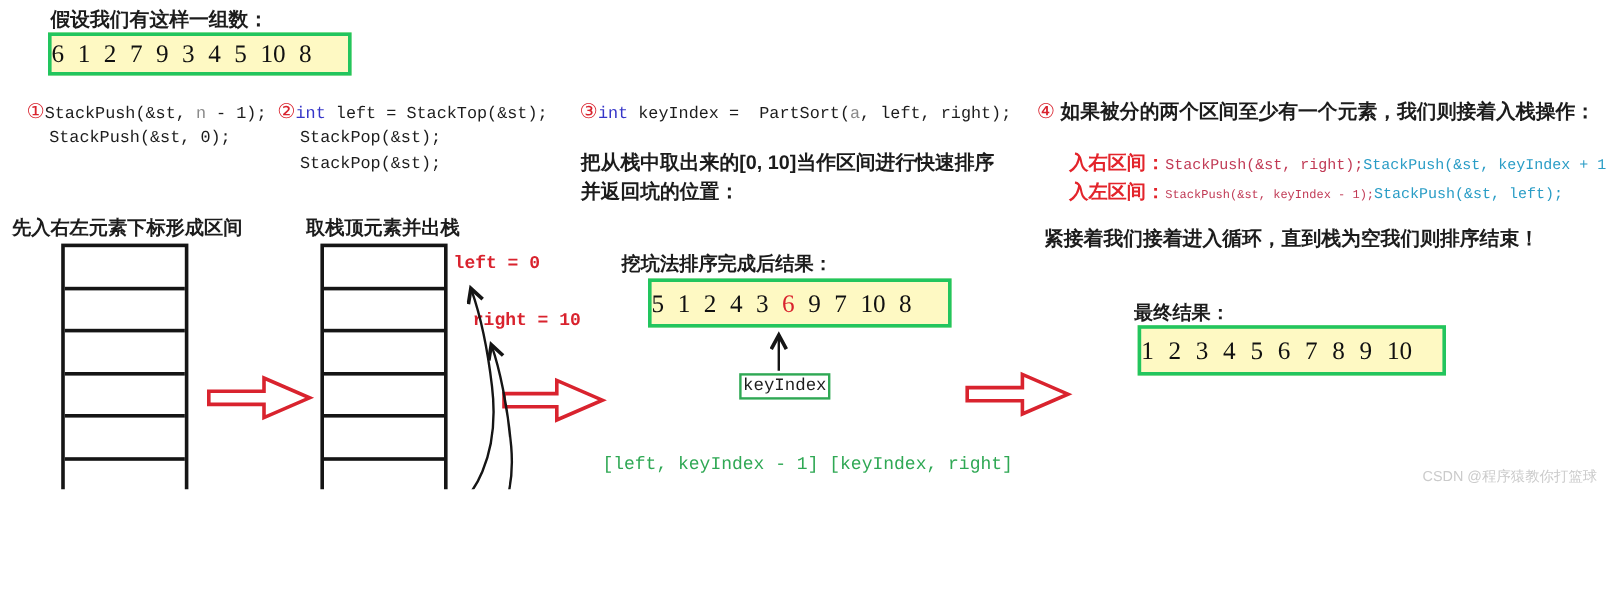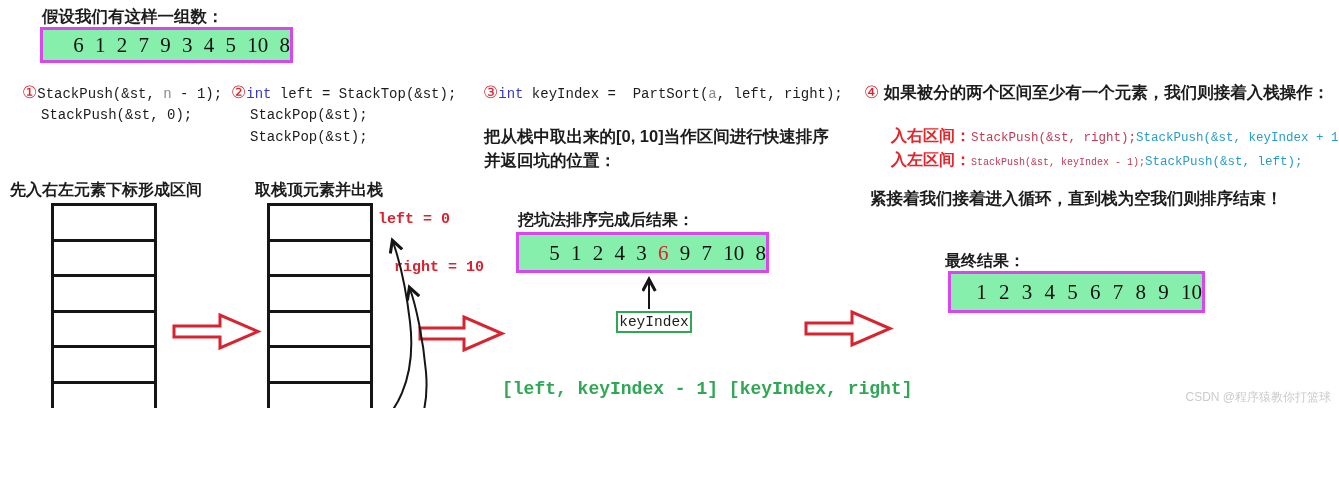--- a/index.html
+++ b/index.html
@@ -8,22 +8,22 @@
   .abs{position:absolute;}
   .cn{font-weight:bold;color:#1c1c1c;}
   .code{font-family:"Liberation Mono",monospace;white-space:pre;color:#1c1c1c;}
   .kw{color:#3535c8;}
   .dim{color:#8a8a8a;}
   .red{color:#d9232e;}
   .crimson{color:#c13a55;}
   .teal{color:#2a9dc6;}
   .green{color:#2fa854;}
   .circ{color:#d9232e;font-size:17px;font-weight:normal;}
-  .num-box{border:3px solid #d946ef;box-sizing:border-box;text-align:right;
-           font-family:"Liberation Serif",serif;color:#111;background:#86efac;}
+  .num-box{border:3px solid #22c55e;box-sizing:border-box;text-align:left;
+           font-family:"Liberation Serif",serif;color:#111;background:#fef9c3;}
   .stack{border:3px solid #151515;box-sizing:border-box;display:flex;flex-direction:column;background:#fff;}
   .stack .cell{flex:1;border-bottom:3px solid #151515;display:flex;align-items:center;justify-content:center;
                font-family:"Liberation Serif",serif;font-size:20px;color:#2fa854;}
   .stack .cell:last-child{border-bottom:none;}
   .codeline{display:flex;align-items:baseline;}
   .lbl-red{color:#e3242b;font-weight:bold;font-size:16px;white-space:pre;}
   .step{line-height:22px;font-size:14px;}
   .step .row{height:22px;}
   svg{display:block;}
 </style>
@@ -107,26 +107,26 @@
     <div class="cell"></div>
     <div class="cell"></div>
     <div class="cell">0</div>
     <div class="cell">10</div>
   </div>
 
   <div class="abs code red" style="left:378px;top:211px;font-size:15px;font-weight:bold;">left = 0</div>
   <div class="abs code red" style="left:394px;top:259px;font-size:15px;font-weight:bold;">right = 10</div>
 
   <div class="abs cn" style="left:518px;top:210px;font-size:16px;">挖坑法排序完成后结果：</div>
-  <div class="abs num-box" style="left:516px;top:232px;width:253px;height:41px;font-size:21px;line-height:36px;word-spacing:6px;">
+  <div class="abs num-box" style="left:540px;top:232px;width:253px;height:41px;font-size:21px;line-height:36px;word-spacing:6px;">
     <span>5 1 2 4 3 </span><span class="red">6</span><span> 9 7 10 8</span>
   </div>
   <div class="abs code" style="left:616px;top:311px;width:76px;height:22px;border:2px solid #2fa854;box-sizing:border-box;text-align:center;font-size:14.5px;line-height:18px;background:#fff;">keyIndex</div>
 
-  <div class="abs code green" style="left:502px;top:379px;font-size:18px;font-weight:bold;">[left, keyIndex - 1] [keyIndex, right]</div>
+  <div class="abs code green" style="left:502px;top:379px;font-size:15px;">[left, keyIndex - 1] [keyIndex, right]</div>
 
   <div class="abs cn" style="left:945px;top:251px;font-size:16px;">最终结果：</div>
   <div class="abs num-box" style="left:948px;top:271px;width:257px;height:42px;font-size:21px;line-height:37px;word-spacing:7px;">1 2 3 4 5 6 7 8 9 10</div>
 
   <div class="abs" style="right:8px;bottom:2px;font-size:12px;color:#cbcbcb;">CSDN @程序猿教你打篮球</div>
 
   <svg class="abs" width="1339" height="500" style="left:0;top:0;pointer-events:none;">
     <defs>
       <marker id="ah" viewBox="0 0 10 10" markerWidth="9" markerHeight="9" refX="6" refY="4" orient="auto">
         <path d="M0.5,0.5 L7,4 L0.5,7.5" fill="none" stroke="#151515" stroke-width="1.7"></path>

